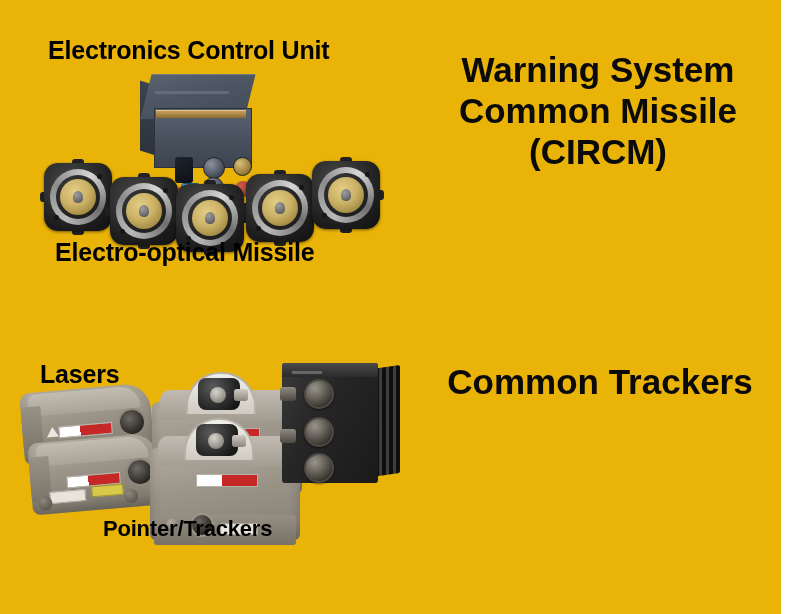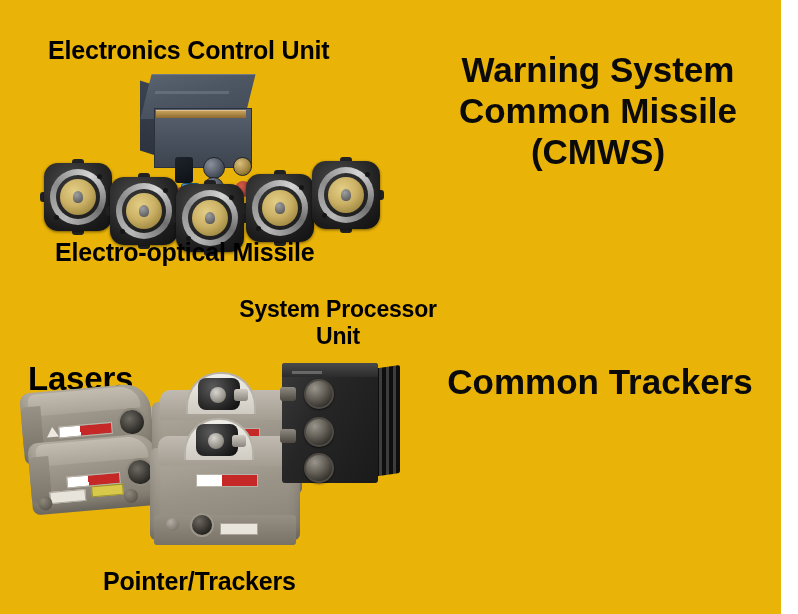--- a/index.html
+++ b/index.html
@@ -23,22 +23,22 @@
   .lbl {
     position: absolute;
     color: #000000;
     font-weight: bold;
     white-space: nowrap;
     letter-spacing: -0.2px;
   }
   .lbl-ecu      { left: 48px;  top: 36px;  font-size: 25px; }
   .lbl-eos      { left: 55px;  top: 238px; font-size: 25px; }
   .lbl-spu      { left: 218px; top: 296px; font-size: 23px; text-align: center; width: 240px; line-height: 1.18; white-space: normal; }
-  .lbl-lasers   { left: 28px;  top: 360px; font-size: 33px; }
-  .lbl-pt       { left: 103px; top: 567px; font-size: 25px; }
+  .lbl-lasers   { left: 40px;  top: 360px; font-size: 25px; }
+  .lbl-pt       { left: 103px; top: 516px; font-size: 22px; }
 
   .title {
     position: absolute;
     color: #0a0a0a;
     font-weight: bold;
     text-align: center;
     line-height: 1.17;
   }
   .title-cmws  { left: 408px; top: 50px;  width: 380px; font-size: 35px; }
   .title-circm { left: 404px; top: 362px; width: 392px; font-size: 35px; }
@@ -397,27 +397,23 @@
     <div class="nub"></div>
     <div class="screw s1"></div>
     <div class="screw s2"></div>
   </div>
 
   <div class="lbl lbl-eos">Electro-optical Missile</div>
 
   <div class="title title-cmws">
     <div>Warning System</div>
     <div>Common Missile</div>
-    <div>(CMWS)</div>
-  </div>
-
-  <div class="lbl lbl-spu">
-    <div>System Processor</div>
-    <div>Unit</div>
-  </div>
+    <div>(CIRCM)</div>
+  </div>
+
 
   <div class="lbl lbl-lasers">Lasers</div>
 
   <div class="laser obj" id="laser1">
     <div class="shell"></div>
     <div class="topface"></div>
     <div class="bevel"></div>
     <div class="aperture"></div>
     <div class="warn"></div>
     <div class="tri"></div>

